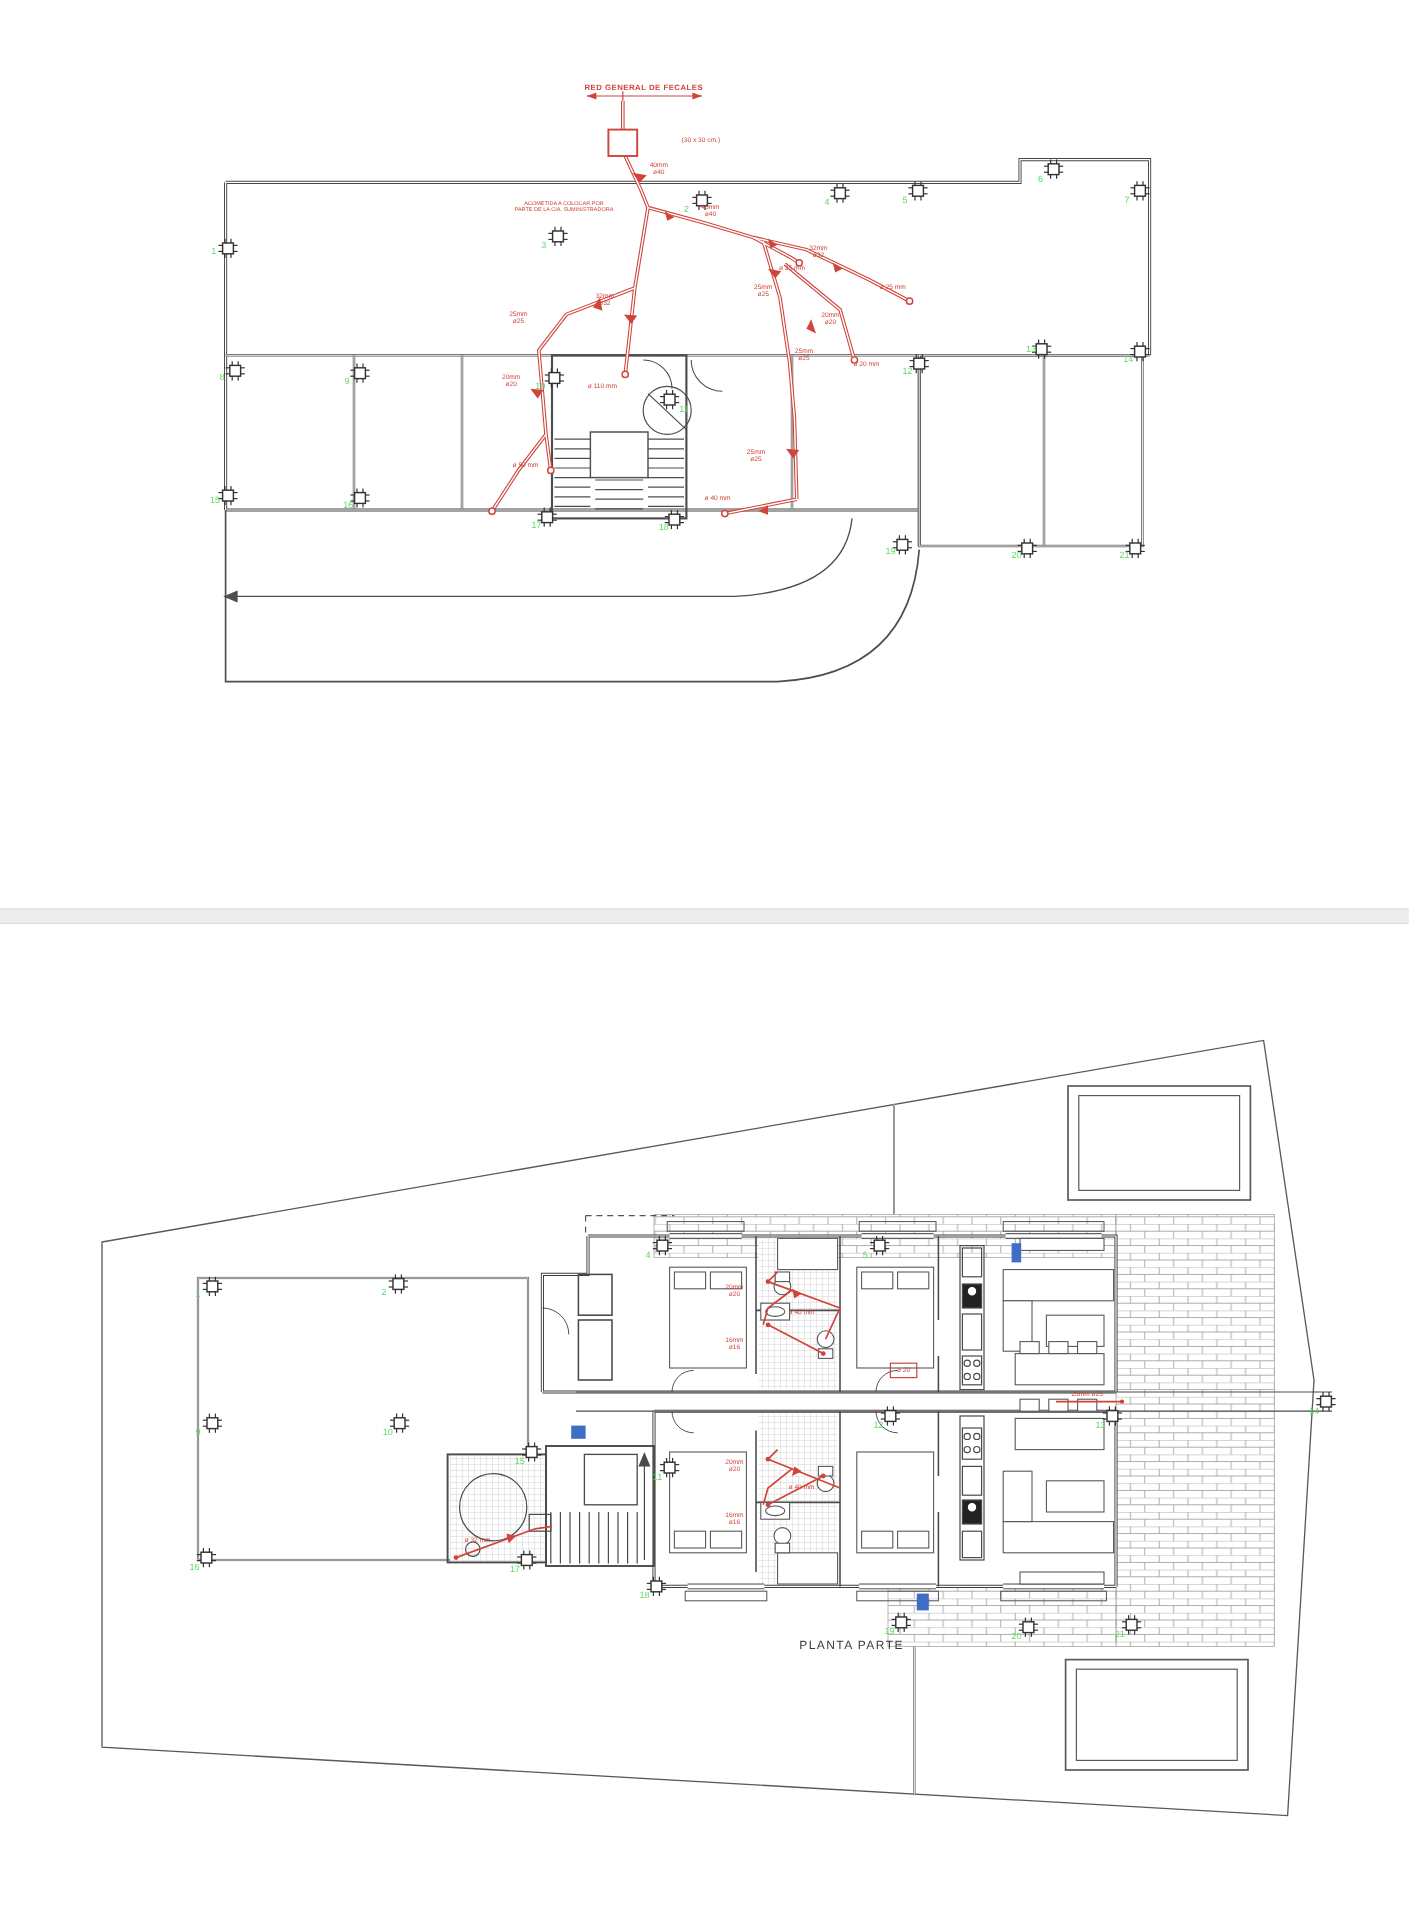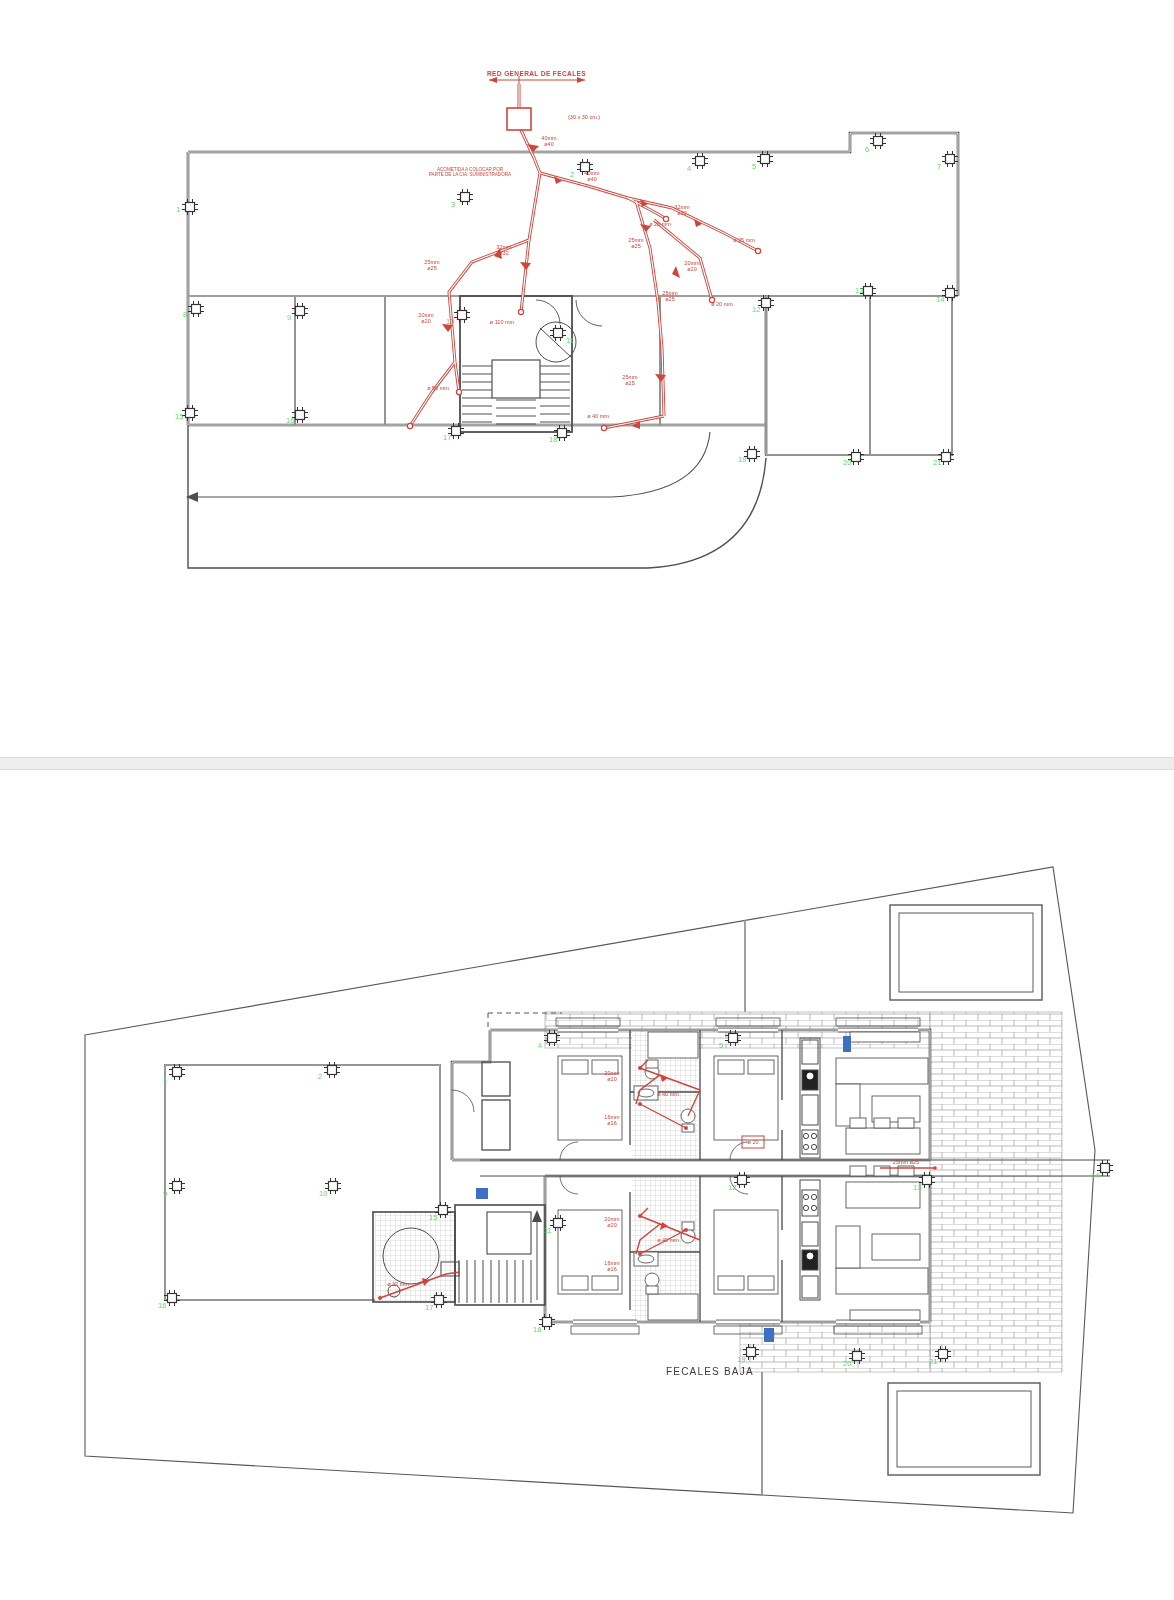--- a/index.html
+++ b/index.html
@@ -442,21 +442,21 @@
       <use href="#colsym" transform="translate(443,1210)"></use>
         <use href="#colsym" transform="translate(172,1298)"></use>
       <use href="#colsym" transform="translate(439,1300)"></use>
         <use href="#colsym" transform="translate(547,1322)"></use>
       <use href="#colsym" transform="translate(751,1352)"></use>
         <use href="#colsym" transform="translate(857,1356)"></use>
       <use href="#colsym" transform="translate(943,1354)"></use>
     </g>
   </svg>
 
-  <span class="lbl ptitle" style="left:666px;top:596px;">FECALES BAJA</span>
+  <span class="lbl ptitle" style="left:666px;top:596px;">PLANTA PARTE</span>
 
   <span class="lbl rlabel" style="left:612px;top:306px;">20mm
 ø20</span>
   <span class="lbl rlabel" style="left:668px;top:324px;">ø 40 mm</span>
   <span class="lbl rlabel" style="left:612px;top:350px;">16mm
 ø16</span>
   <span class="lbl rlabel" style="left:612px;top:452px;">20mm
 ø20</span>
   <span class="lbl rlabel" style="left:668px;top:470px;">ø 40 mm</span>
   <span class="lbl rlabel" style="left:612px;top:496px;">16mm

